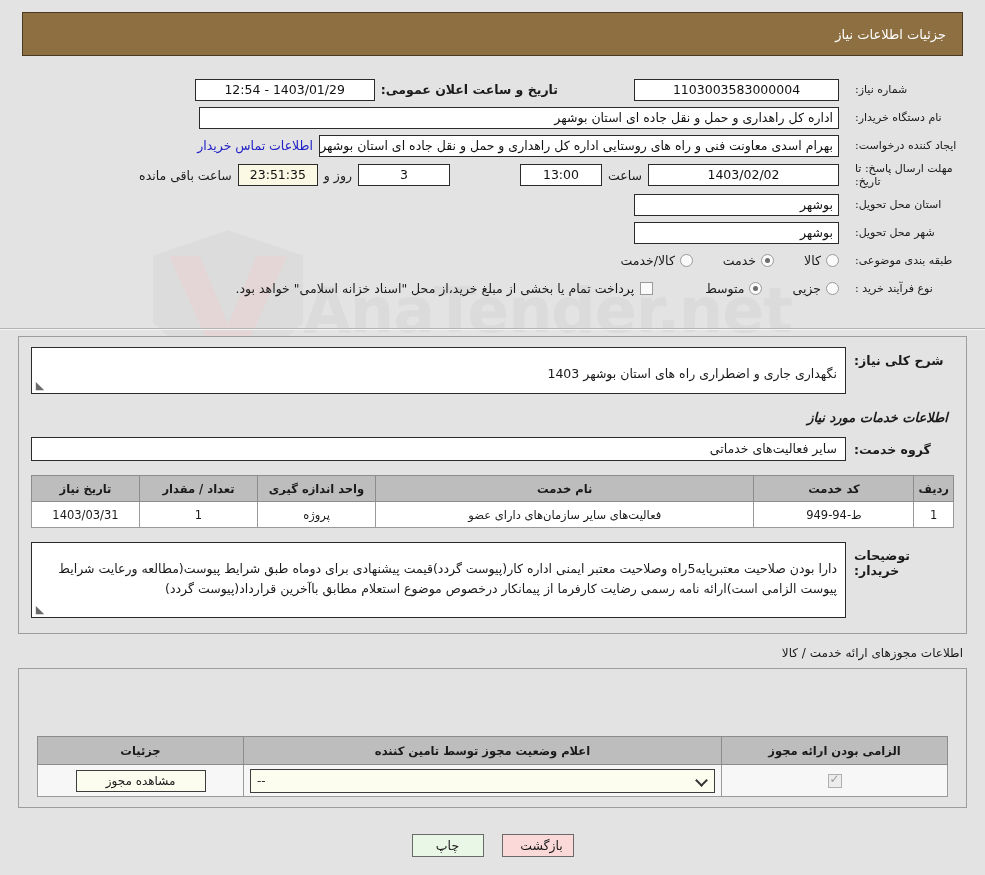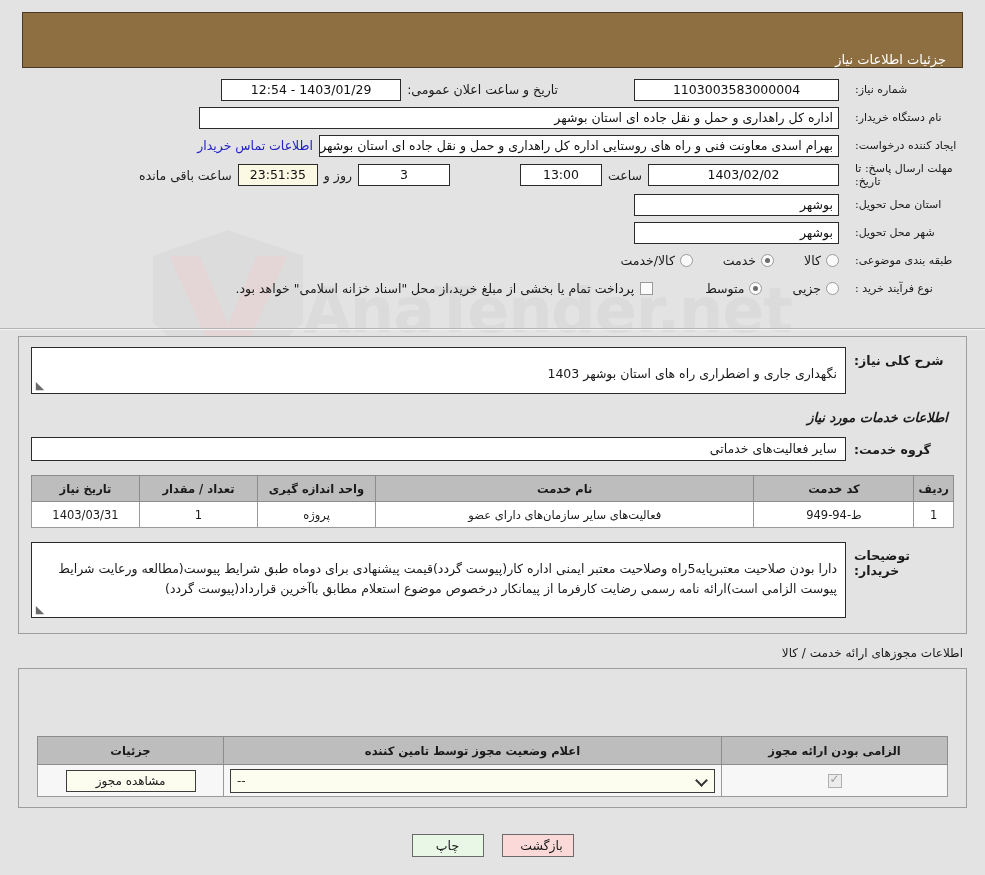--- a/index.html
+++ b/index.html
@@ -52,25 +52,25 @@
     position: absolute; left: 16px; top: 26px;
     width: 118px; height: 110px;
     background: #e8b9bd;
     clip-path: polygon(0% 0%, 26% 0%, 50% 62%, 74% 0%, 100% 0%, 58% 100%, 42% 100%);
   }
 
   
   .header-bar {
     position: absolute;
     top: 12px; right: 22px; left: 22px;
-    height: 56px;
+    height: 44px;
     background: #8e6f42;
     border: 1px solid #4a3a22;
     color: #ffffff;
-    display: flex; align-items: flex-end;
+    display: flex; align-items: center;
     padding: 0 16px;
     font-size: 13px;
     z-index: 3;
   }
 
   
   .info-block {
     position: absolute;
     top: 70px; right: 0; left: 0;
     height: 258px;
@@ -306,21 +306,21 @@
     padding: 2px 6px;
   }
   table.permits td {
     border: 1px solid #9a9a9a;
     height: 32px;
     text-align: center;
     padding: 3px 6px;
     background: #f7f7f7;
   }
   .col-req    { width: 226px; }
-  .col-detail { width: 186px; }
+  .col-detail { width: 206px; }
   .chk-disabled {
     width: 14px; height: 14px;
     border: 1px solid #b0b0b0;
     background: #ececec;
     display: inline-block;
     position: relative;
     vertical-align: middle;
   }
   .chk-disabled::after {
     content: "\2713";
@@ -402,21 +402,21 @@
 
   <div class="header-bar">
     <span>جزئیات اطلاعات نیاز</span>
   </div>
 
   <div class="info-block">
 
     <div class="frow">
       <div class="flabel">شماره نیاز:</div>
       <div class="fbox w-need">1103003583000004</div>
-      <div class="inline-note" style="margin-right:70px;">تاریخ و ساعت اعلان عمومی:</div>
+      <div class="inline-note" style="margin-right:70px;font-weight:bold;">تاریخ و ساعت اعلان عمومی:</div>
       <div class="fbox w-pubdate">1403/01/29 - 12:54</div>
     </div>
 
     <div class="frow">
       <div class="flabel">نام دستگاه خریدار:</div>
       <div class="fbox rtl-start" style="width:640px;">اداره کل راهداری و حمل و نقل جاده ای استان بوشهر</div>
     </div>
 
     <div class="frow">
       <div class="flabel">ایجاد کننده درخواست:</div>

